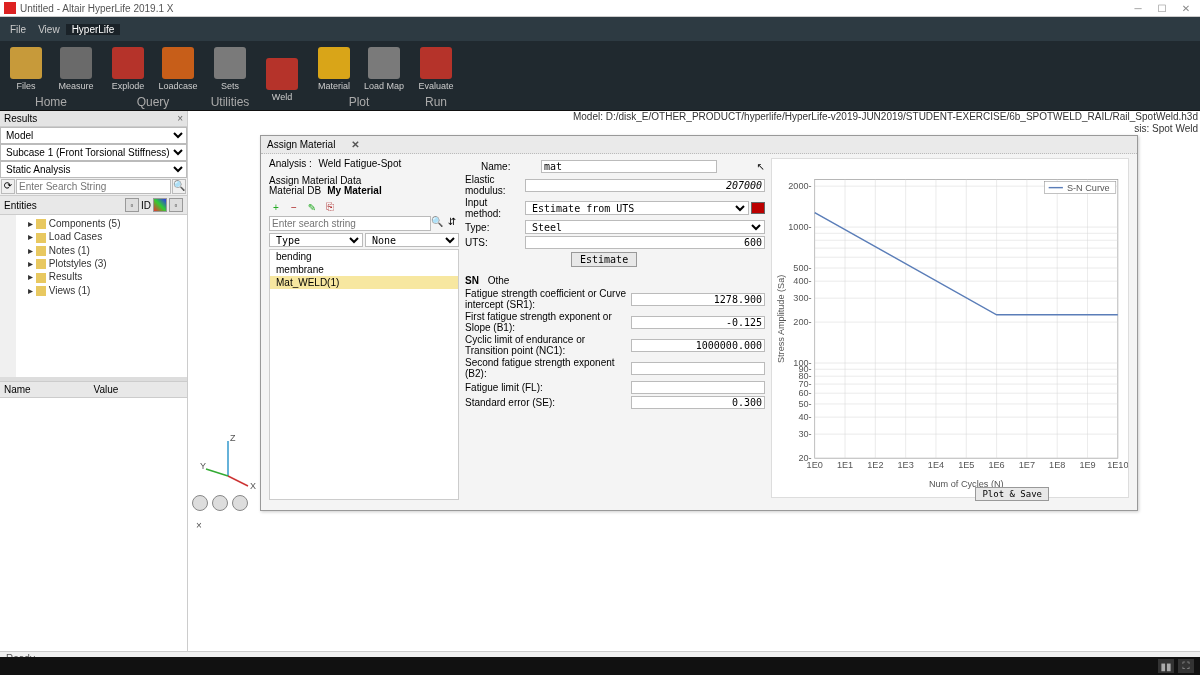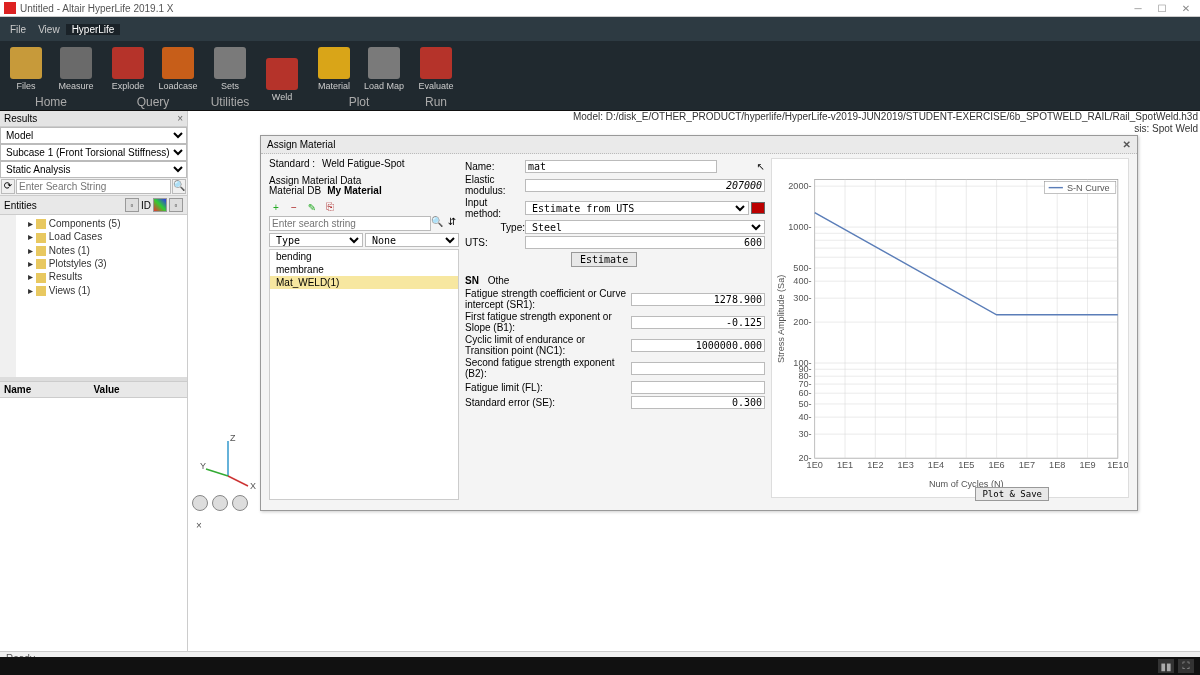--- a/index.html
+++ b/index.html
@@ -26,29 +26,29 @@
 .combo { width: 100%; font-size: 10px; padding: 1px; border: 1px solid #bbb; background: #fff; }
 .searchrow { display: flex; padding: 1px; gap: 1px; }
 .searchrow input { flex: 1; font-size: 10px; padding: 1px 2px; border: 1px solid #bbb; }
 .entbar { background: #e8e8e8; padding: 2px 4px; display: flex; align-items: center; gap: 2px; border-top: 1px solid #ccc; border-bottom: 1px solid #ccc; }
 .entbar .title { flex: 1; }
 .entbar .tbtn { width: 14px; height: 14px; border: 1px solid #999; background: #ddd; cursor: pointer; display:flex; align-items:center; justify-content:center; font-size:8px;}
 .tree { flex: 1; background: #fff; padding: 2px 4px; overflow: auto; margin-left: 16px; }
 .tree div { padding: 1px 0 1px 8px; color: #333; cursor: pointer; }
 .tree .ti { display:inline-block; width:10px; height:10px; background:#e8c860; margin-right:3px; vertical-align:middle;}
 .splitter { height: 4px; background: #ddd; cursor: row-resize; }
-.propgrid { background: #fff; flex: 0 0 270px; font-weight: bold; }
+.propgrid { background: #fff; flex: 0 0 270px; }
 .propgrid .ph { background: #e8e8e8; padding: 2px 4px; border-top: 1px solid #ccc; border-bottom: 1px solid #ccc; display:flex;}
 .propgrid .ph span { flex:1; }
 .propgrid .body { height: 250px; }
 .viewport { flex: 1; position: relative; background: #fff; }
 .modelpath { position: absolute; top: 0; right: 2px; color: #333; font-size: 10px; white-space: nowrap; }
 .sisline { position: absolute; top: 12px; right: 2px; color: #333; font-size: 10px; }
 .dialog { position: absolute; left: 72px; top: 24px; width: 878px; height: 376px; background: #f4f4f4; border: 1px solid #999; box-shadow: 1px 1px 3px rgba(0,0,0,0.2); }
-.dlghdr { background: #eaeaea; padding: 3px 6px; border-bottom: 1px dotted #bbb; display: flex; justify-content: space-between; font-family: monospace; font-size:10px;gap:16px;}
+.dlghdr { background: #eaeaea; padding: 3px 6px; border-bottom: 1px dotted #bbb; display: flex; justify-content: flex-start; font-family: monospace; font-size:10px;gap:16px;}
 .dlghdr .x { cursor: pointer; color: #555; font-weight: bold; }
 .dlgbody { padding: 4px 8px; display: flex; gap: 6px; height: 350px; }
 .col1 { width: 190px; display: flex; flex-direction: column; font-family: monospace; font-size:10px; }
 .aline { margin-bottom: 4px; }
 .tabs { display: flex; gap: 6px; margin: 2px 0; }
 .tabs span { cursor: pointer; }
 .tabs .active { font-weight: bold; }
 .toolbar1 { display: flex; gap: 4px; margin: 3px 0; }
 .toolbar1 span { width: 14px; height: 12px; cursor: pointer; display:flex; align-items:center; justify-content:center;}
 .srchrow { display: flex; margin-bottom: 2px; }
@@ -215,21 +215,21 @@
 
     <div class="dialog">
       <div class="dlghdr">
         <span>Assign Material</span>
         <span class="x">✕</span>
       </div>
       <div class="dlgbody">
 
         <div class="col1">
           <div class="aline">
-            <span>Standard :</span>
+            <span>Analysis :</span>
             <span style="margin-left:4px;">Weld Fatigue-Spot</span>
           </div>
           <div class="tabs">
             <span>Assign Material Data</span>
           </div>
           <div class="tabs" style="margin-top:-3px;">
             <span>Material DB</span>
             <span class="active">My Material</span>
           </div>
           <div class="toolbar1">
@@ -249,35 +249,35 @@
           </div>
           <div class="matlist" id="matlist">
               <div>bending</div>
               <div>membrane</div>
               <div class="sel">Mat_WELD(1)</div>
             </div>
         </div>
 
         <div class="col2">
           <div class="frow">
-              <span class="flabel" style="width:60px;">Name:</span>
+              <span class="flabel" style="width:60px;margin-left:16px;">Name:</span>
               <input class="finput" style="width: 94px;" value="mat">
               <span style="margin-left:40px;">↖</span>
             </div>
           <div class="frow">
               <span class="flabel" style="width:60px;">Elastic modulus:</span>
               <input class="finput ra" style="width: 94px; font-style: italic;" value="207000">
             </div>
           <div class="frow">
               <span class="flabel" style="width:60px;">Input method:</span>
               <select class="finput" style="width:100px;"><option>Estimate from UTS</option></select>
               <span class="picker"></span>
             </div>
           <div class="frow">
-              <span class="flabel" style="width:60px;text-align:right;">Type:</span>
+              <span class="flabel" style="width:60px;">Type:</span>
               <select class="finput" style="width:100px;"><option>Steel</option></select>
             </div>
           <div class="frow">
               <span class="flabel" style="width:60px;">UTS:</span>
               <input class="finput ra" style="width: 94px;" value="600">
             </div>
           <button class="estbtn">Estimate</button>
 
           <div class="snhdr">
             <span>SN</span>

